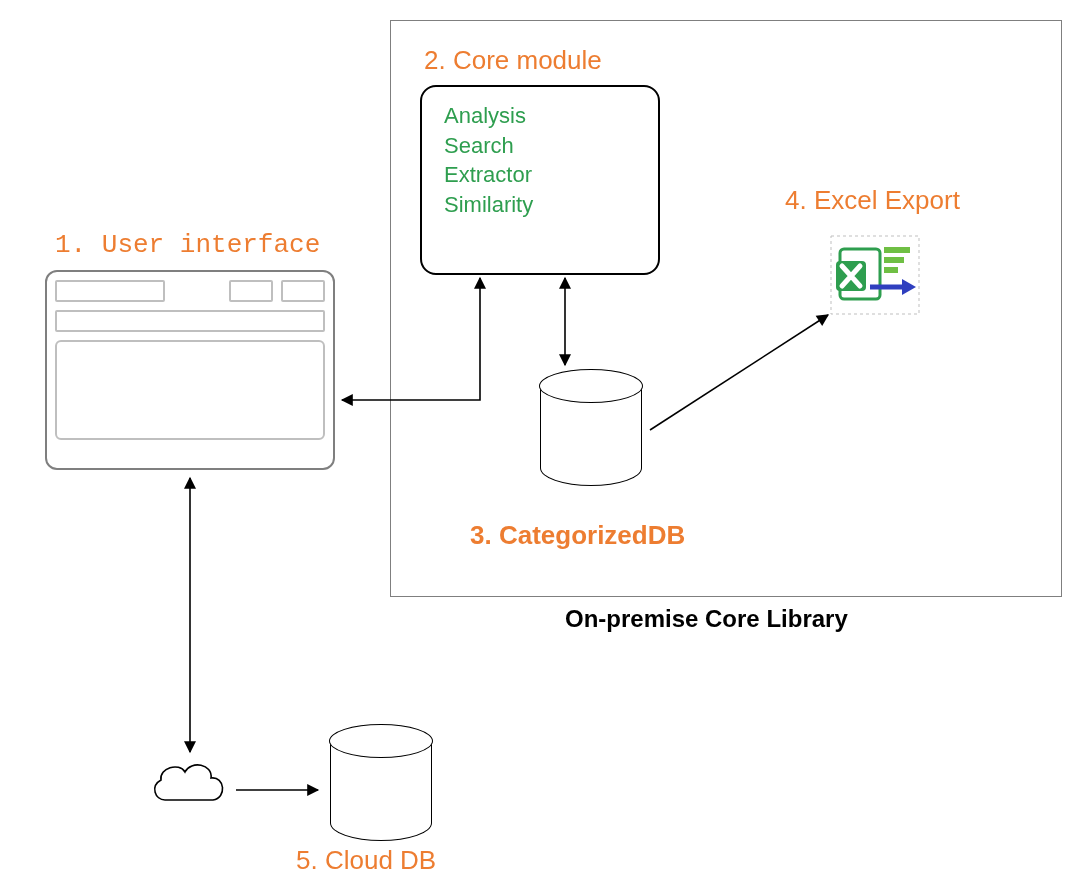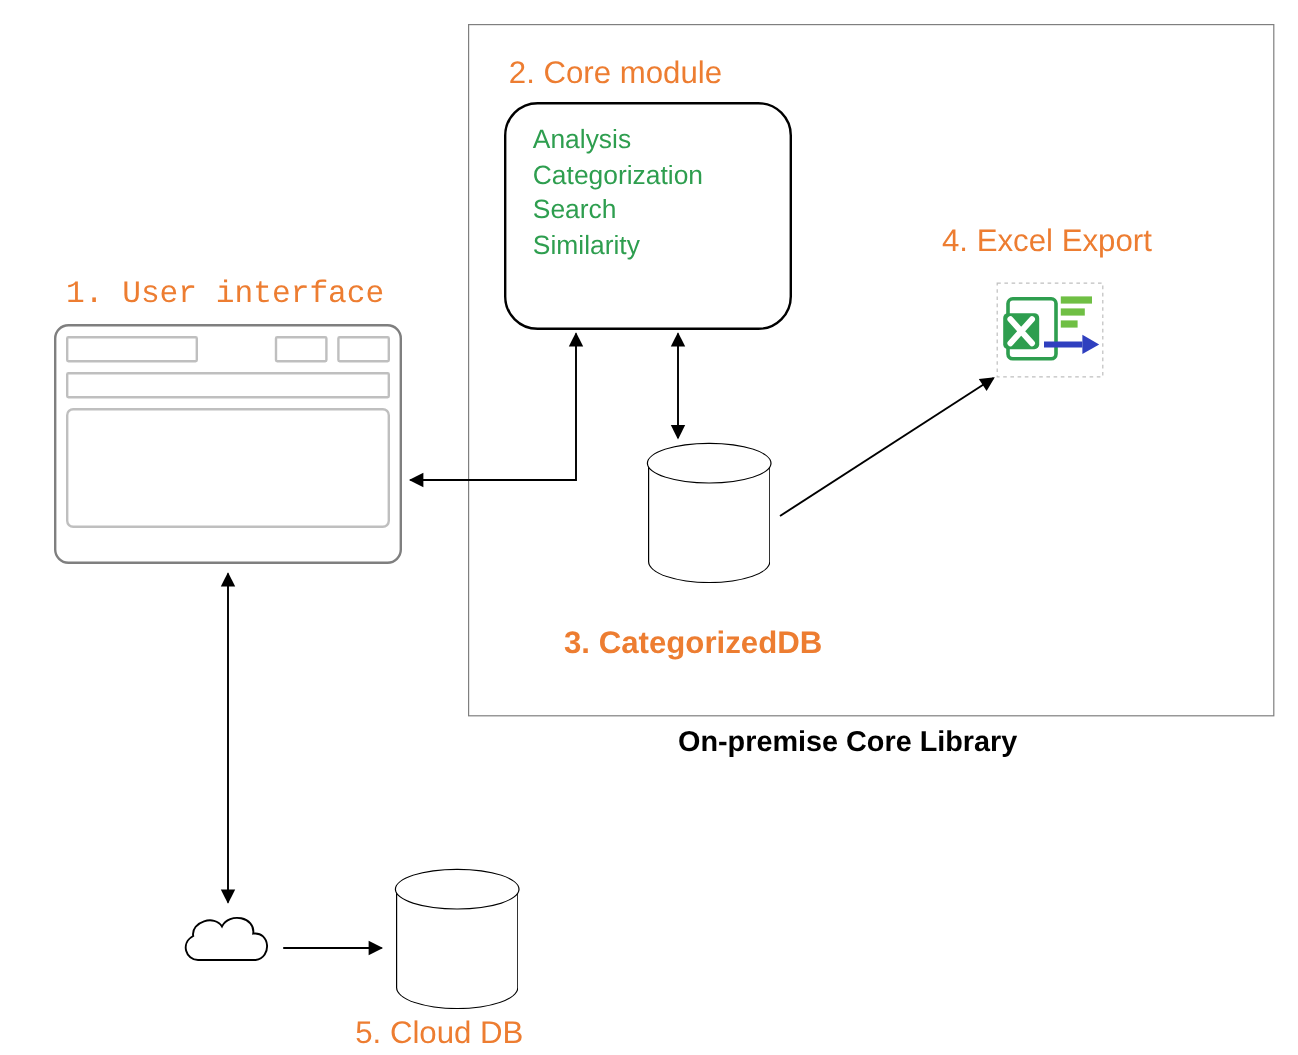--- a/index.html
+++ b/index.html
@@ -38,21 +38,21 @@
     border: 1px solid #7f7f7f;
   }
   
   .core-box {
     position: absolute;
     left: 420px;
     top: 85px;
     width: 240px;
     height: 190px;
     border: 2px solid #000;
-    border-radius: 28px;
+    border-radius: 16px;
     padding: 14px 22px 10px 22px;
     box-sizing: border-box;
   }
   
   .ui-window {
     position: absolute;
     left: 45px;
     top: 270px;
     width: 290px;
     height: 200px;
@@ -108,22 +108,22 @@
       <div class="cell bar"></div>
     </div>
   <div class="row">
       <div class="cell content"></div>
     </div>
 </div>
 
 <div class="label-orange" style="left:424px; top:45px;">2. Core module</div>
 <div class="core-box">
   <div class="label-green">Analysis</div>
-  <div class="label-green">Categorization</div>
   <div class="label-green">Search</div>
+  <div class="label-green">Extractor</div>
   <div class="label-green">Similarity</div>
 </div>
 
 <div class="cyl" style="left:540px; top:385px; width:100px; height:100px;"></div>
 <div class="label-orange" style="left:470px; top:520px;font-weight:bold;">3. CategorizedDB</div>
 
 <div class="label-orange" style="left:785px; top:185px;">4. Excel Export</div>
 <div class="excel-icon">
   <svg width="90" height="80" viewBox="0 0 90 80">
     <rect x="1" y="1" width="88" height="78" fill="none" stroke="#bfbfbf" stroke-width="1" stroke-dasharray="3 3"></rect>

